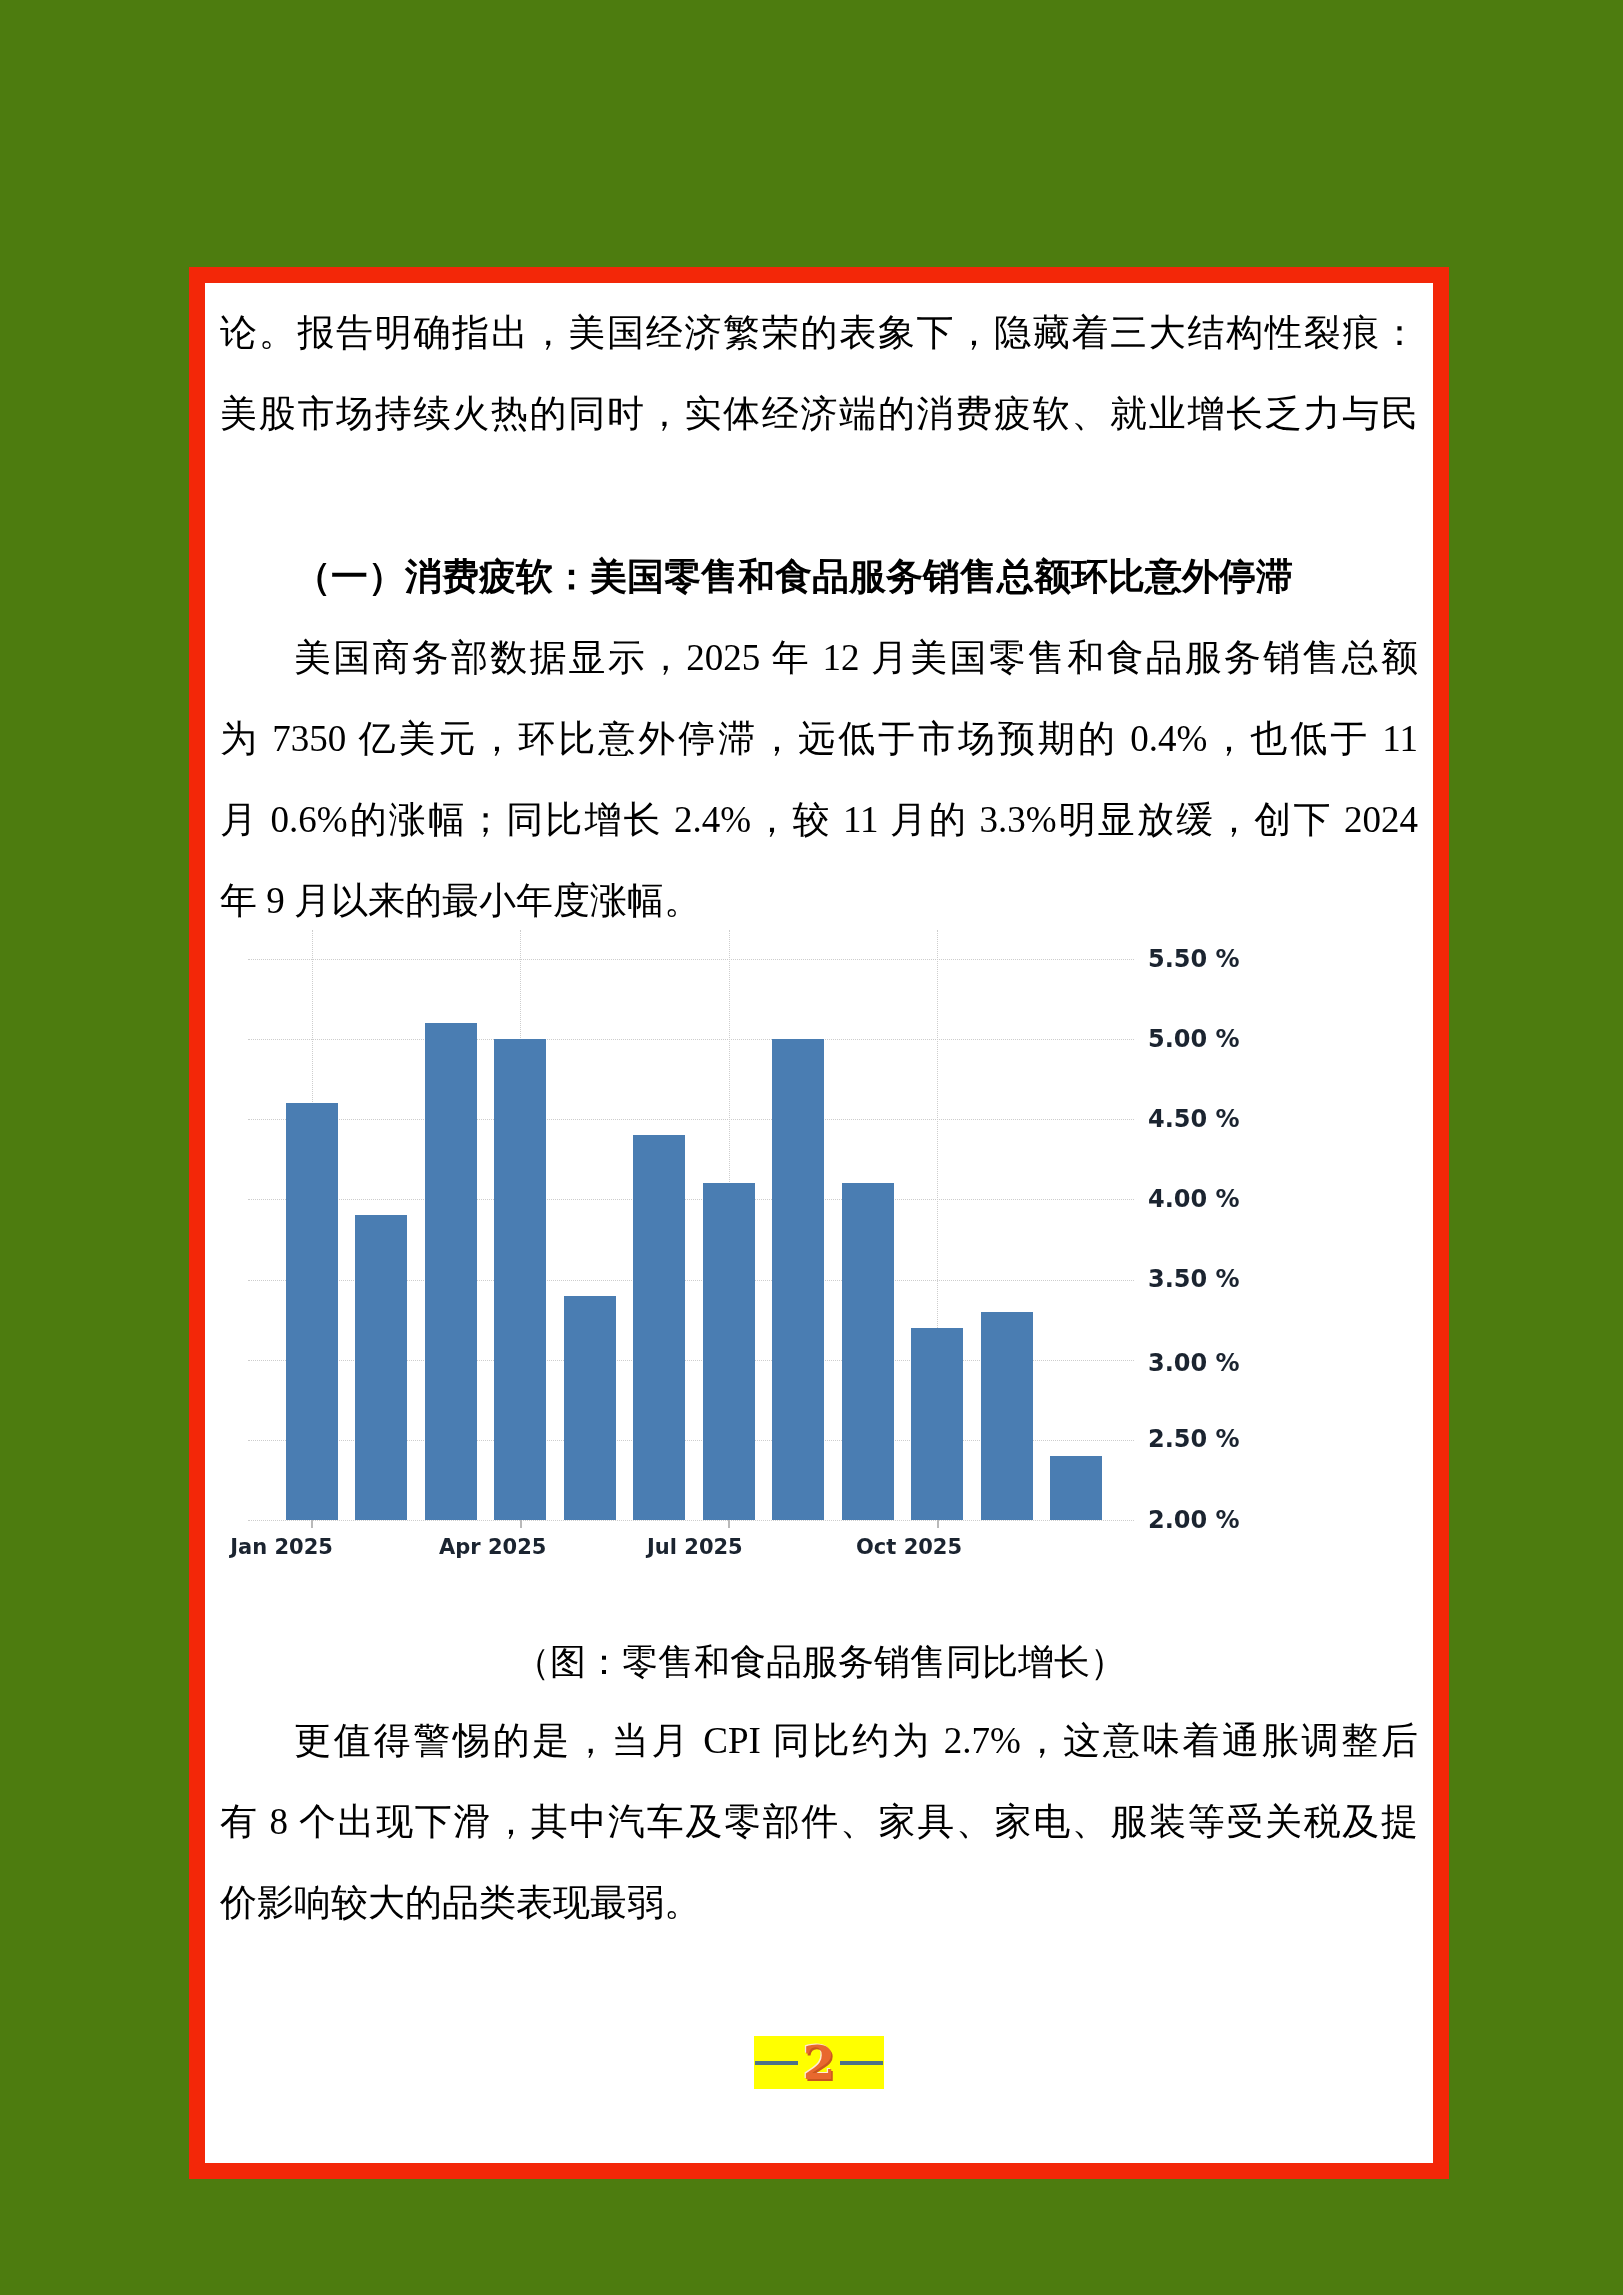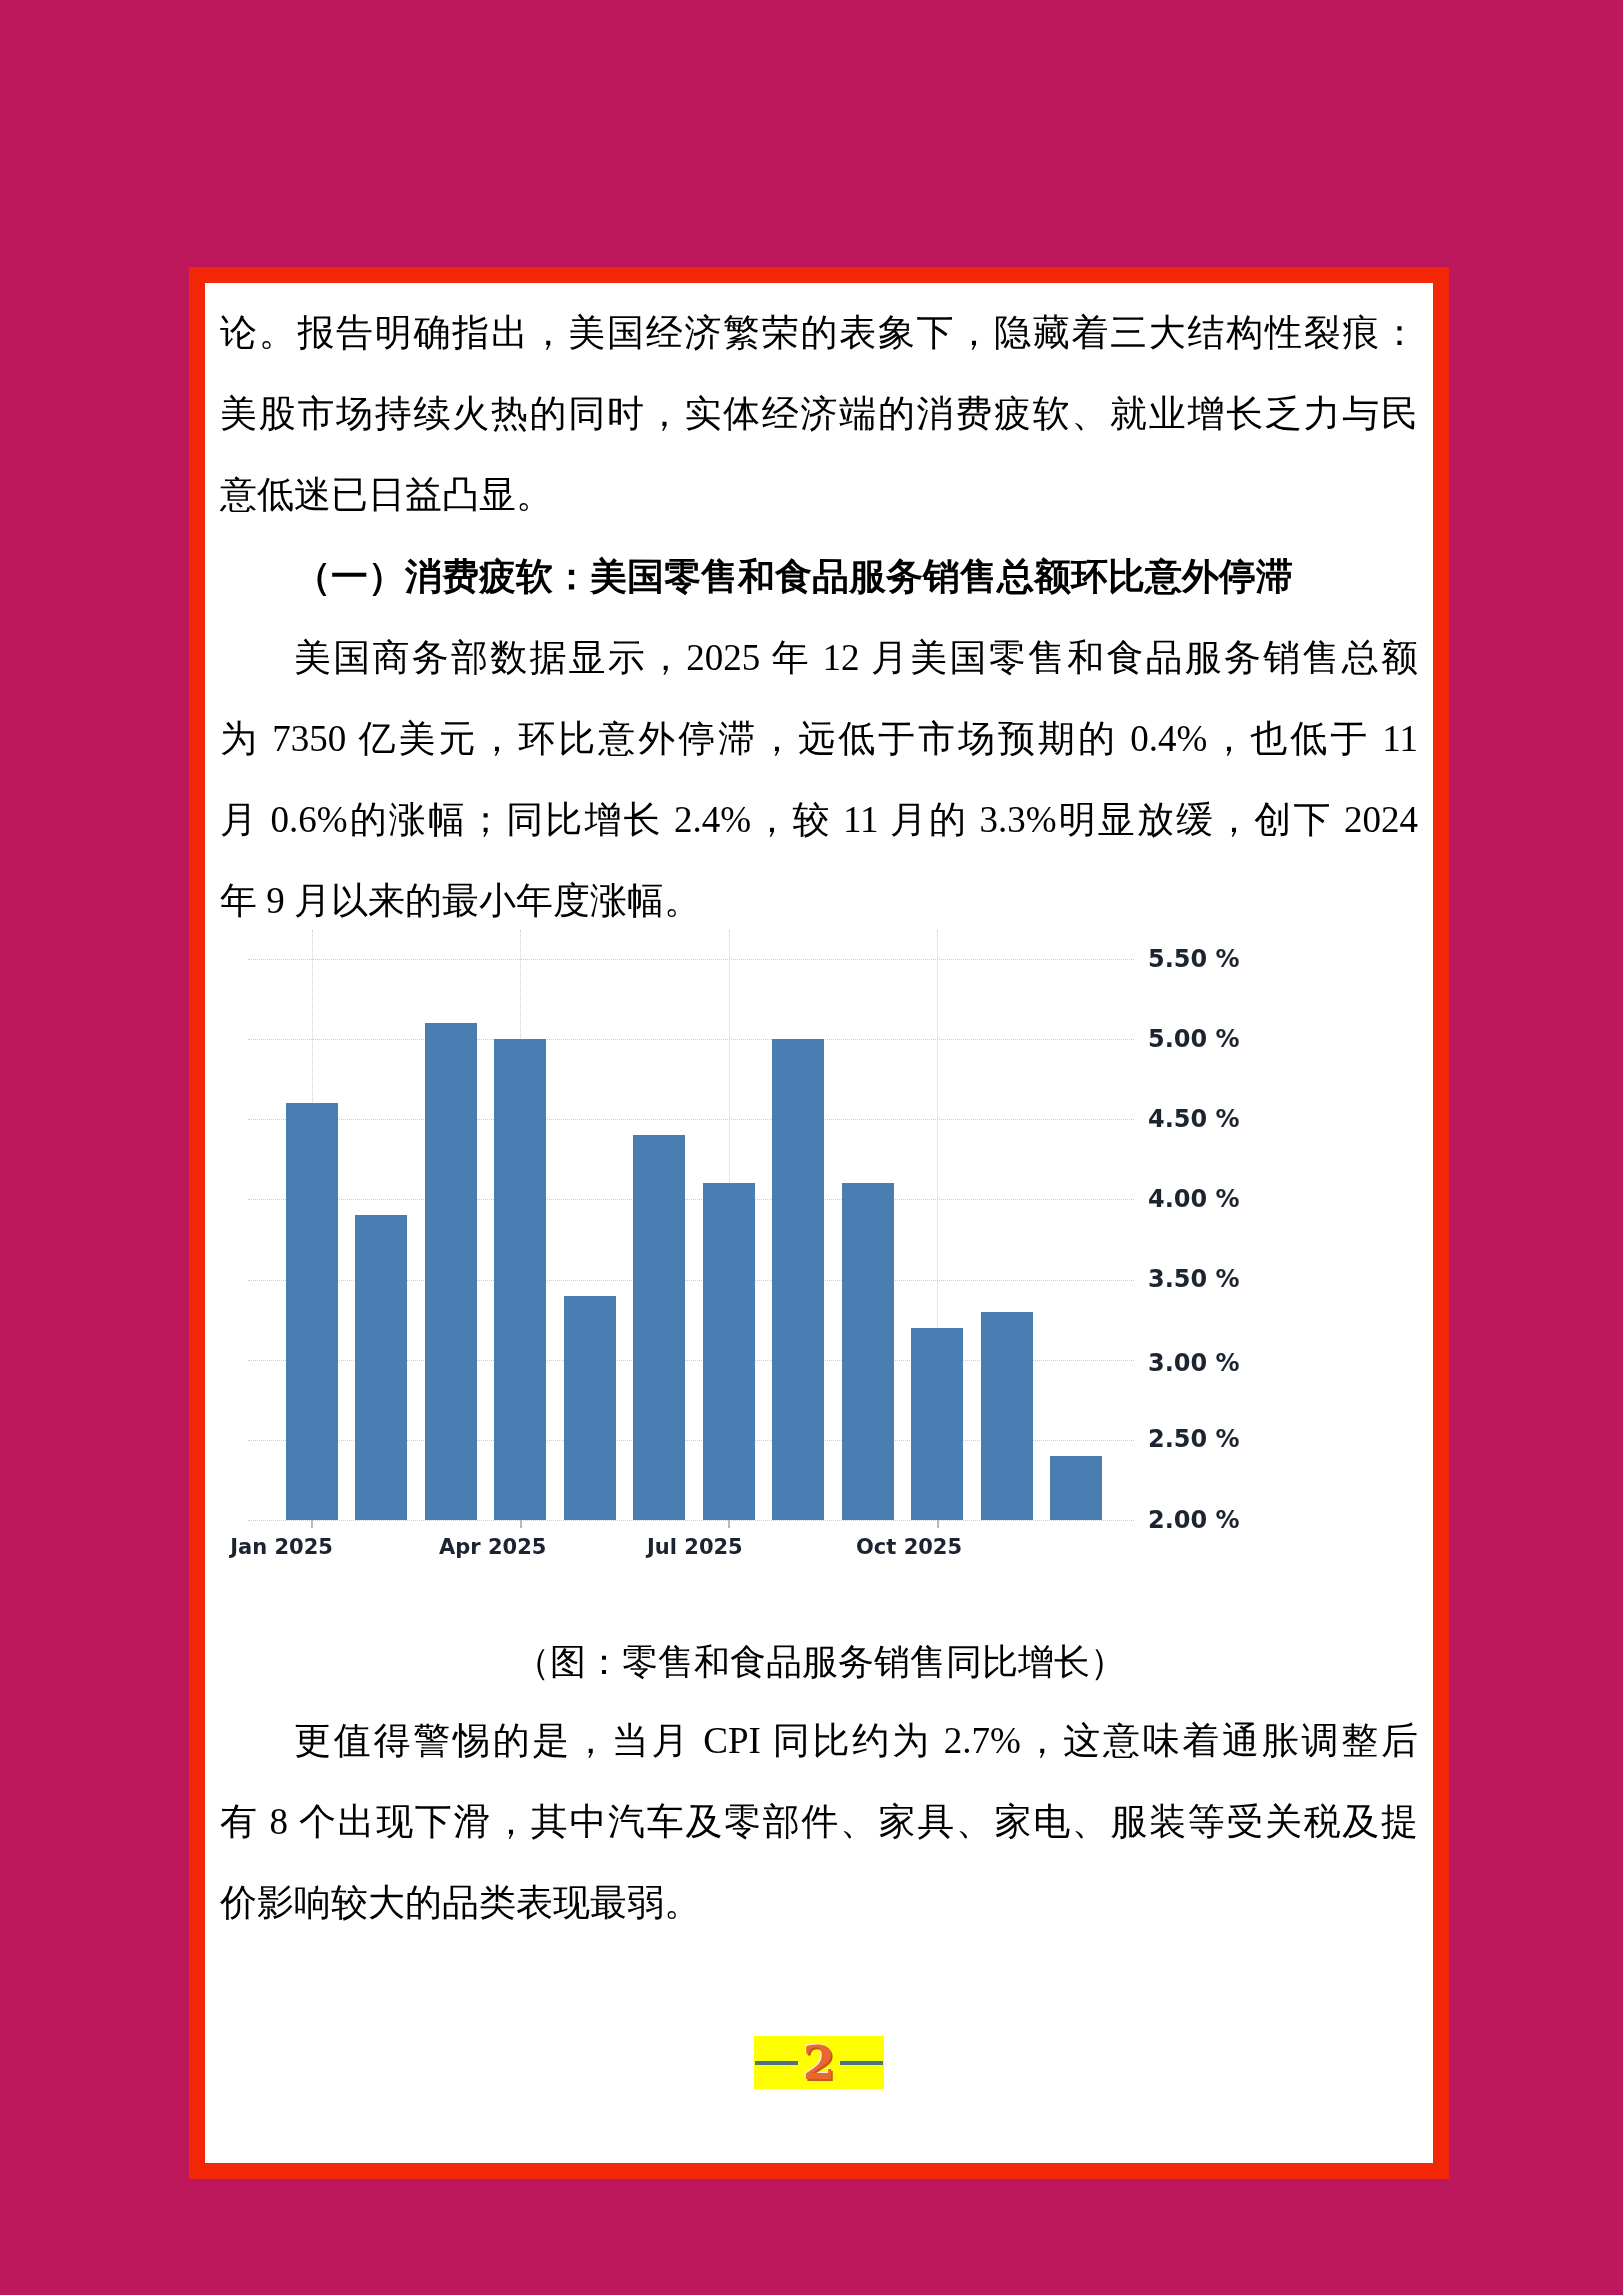--- a/index.html
+++ b/index.html
@@ -1,16 +1,16 @@
 <!DOCTYPE html>
 <html style="font-size:8.7px"><head>
 <meta charset="utf-8">
 <style>
   html,body{margin:0;padding:0;background:#ffffff;}
-  .page{position:relative;width:1623px;height:2295px;background:#be185d;overflow:hidden;
+  .page{position:relative;width:1623px;height:2295px;background:#4d7c0f;overflow:hidden;
         font-family:"Liberation Serif","DejaVu Serif",serif;color:#000;}
   .frame{position:absolute;left:189px;top:267px;width:1260px;height:1912px;
          border:16.4px solid #f32708;box-sizing:border-box;background:#fff;}
   .jblock{position:absolute;left:220px;width:1198px;font-size:37px;}
   .jblock .ln{height:81px;line-height:81px;text-align:justify;text-align-last:justify;}
   .jblock .ln.last{text-align-last:left;}
   .jblock .ln.indent{text-indent:2em;}
   .heading{position:absolute;left:220px;width:1198px;height:82px;line-height:82px;
            font-size:37px;font-weight:bold;text-indent:2em;white-space:nowrap;}
   .caption{position:absolute;left:206px;top:1621px;width:1228px;height:82px;line-height:82px;
@@ -37,21 +37,20 @@
 </style>
 </head>
 <body>
 
 <div class="page">
   <div class="frame"></div>
 
   <div class="jblock" style="top:292px;">
     <div class="ln">论。报告明确指出，美国经济繁荣的表象下，隐藏着三大结构性裂痕：</div>
     <div class="ln">美股市场持续火热的同时，实体经济端的消费疲软、就业增长乏力与民</div>
-    <div class="ln last">意低迷已日益凸显。</div>
   </div>
 
   <div class="heading" style="top:536px;">（一）消费疲软：美国零售和食品服务销售总额环比意外停滞</div>
 
   <div class="jblock" style="top:617px;">
     <div class="ln indent">美国商务部数据显示，2025 年 12 月美国零售和食品服务销售总额</div>
     <div class="ln">为 7350 亿美元，环比意外停滞，远低于市场预期的 0.4%，也低于 11</div>
     <div class="ln">月 0.6%的涨幅；同比增长 2.4%，较 11 月的 3.3%明显放缓，创下 2024</div>
     <div class="ln last">年 9 月以来的最小年度涨幅。</div>
   </div>

